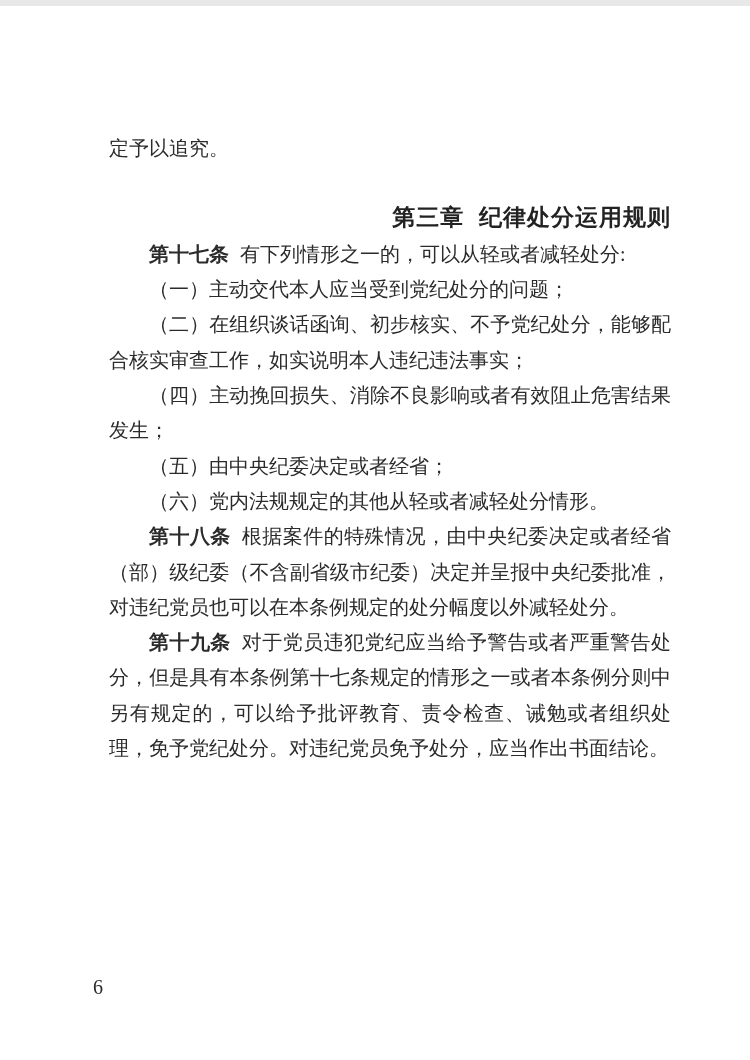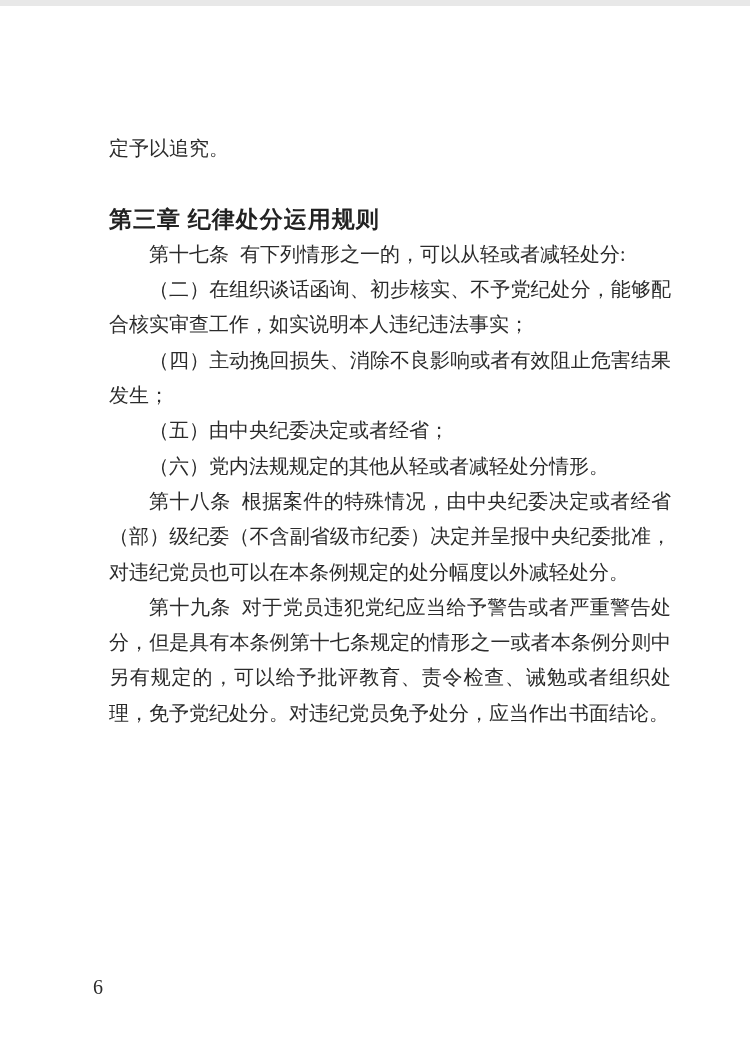--- a/index.html
+++ b/index.html
@@ -31,28 +31,28 @@
     margin: 0;
     text-align: justify;
     text-indent: 2em;
     font-size: 20px;
     line-height: 35.3px;
   }
   p.para.no-indent {
     text-indent: 0;
   }
   .lead:not(:empty) {
-    font-weight: 400;
+    font-weight: 700;
     margin-right: 0.55em;
   }
   h2.chapter-heading {
     margin: 35.3px 0 0 0;
     padding: 0;
-    text-align: left;
-    font-family: Liberation Serif, serif;
+    text-align: right;
+    font-family: Liberation Mono, monospace;
     font-weight: 700;
     font-size: 23px;
     line-height: 35.3px;
     color: #222222;
     letter-spacing: 1px;
   }
   .page-number {
     position: absolute;
     left: 93px;
     top: 968px;
@@ -67,20 +67,21 @@
 
 <div class="page">
   <div class="content body-text">
 
     <p class="para no-indent"><span>定予以追究。</span></p>
 
     <h2 class="chapter-heading">第三章 纪律处分运用规则</h2>
 
     <p class="para"><span class="lead">第十七条</span><span>有下列情形之一的，可以从轻或者减轻处分:</span></p>
 
+    <p class="para"><span>（一）主动交代本人应当受到党纪处分的问题；</span></p>
 
     <p class="para"><span>（二）在组织谈话函询、初步核实、不予党纪处分，能够配合核实审查工作，如实说明本人违纪违法事实；</span></p>
 
 
     <p class="para"><span>（四）主动挽回损失、消除不良影响或者有效阻止危害结果发生；</span></p>
 
     <p class="para"><span>（五）由中央纪委决定或者经省；</span></p>
 
     <p class="para"><span>（六）党内法规规定的其他从轻或者减轻处分情形。</span></p>
 

